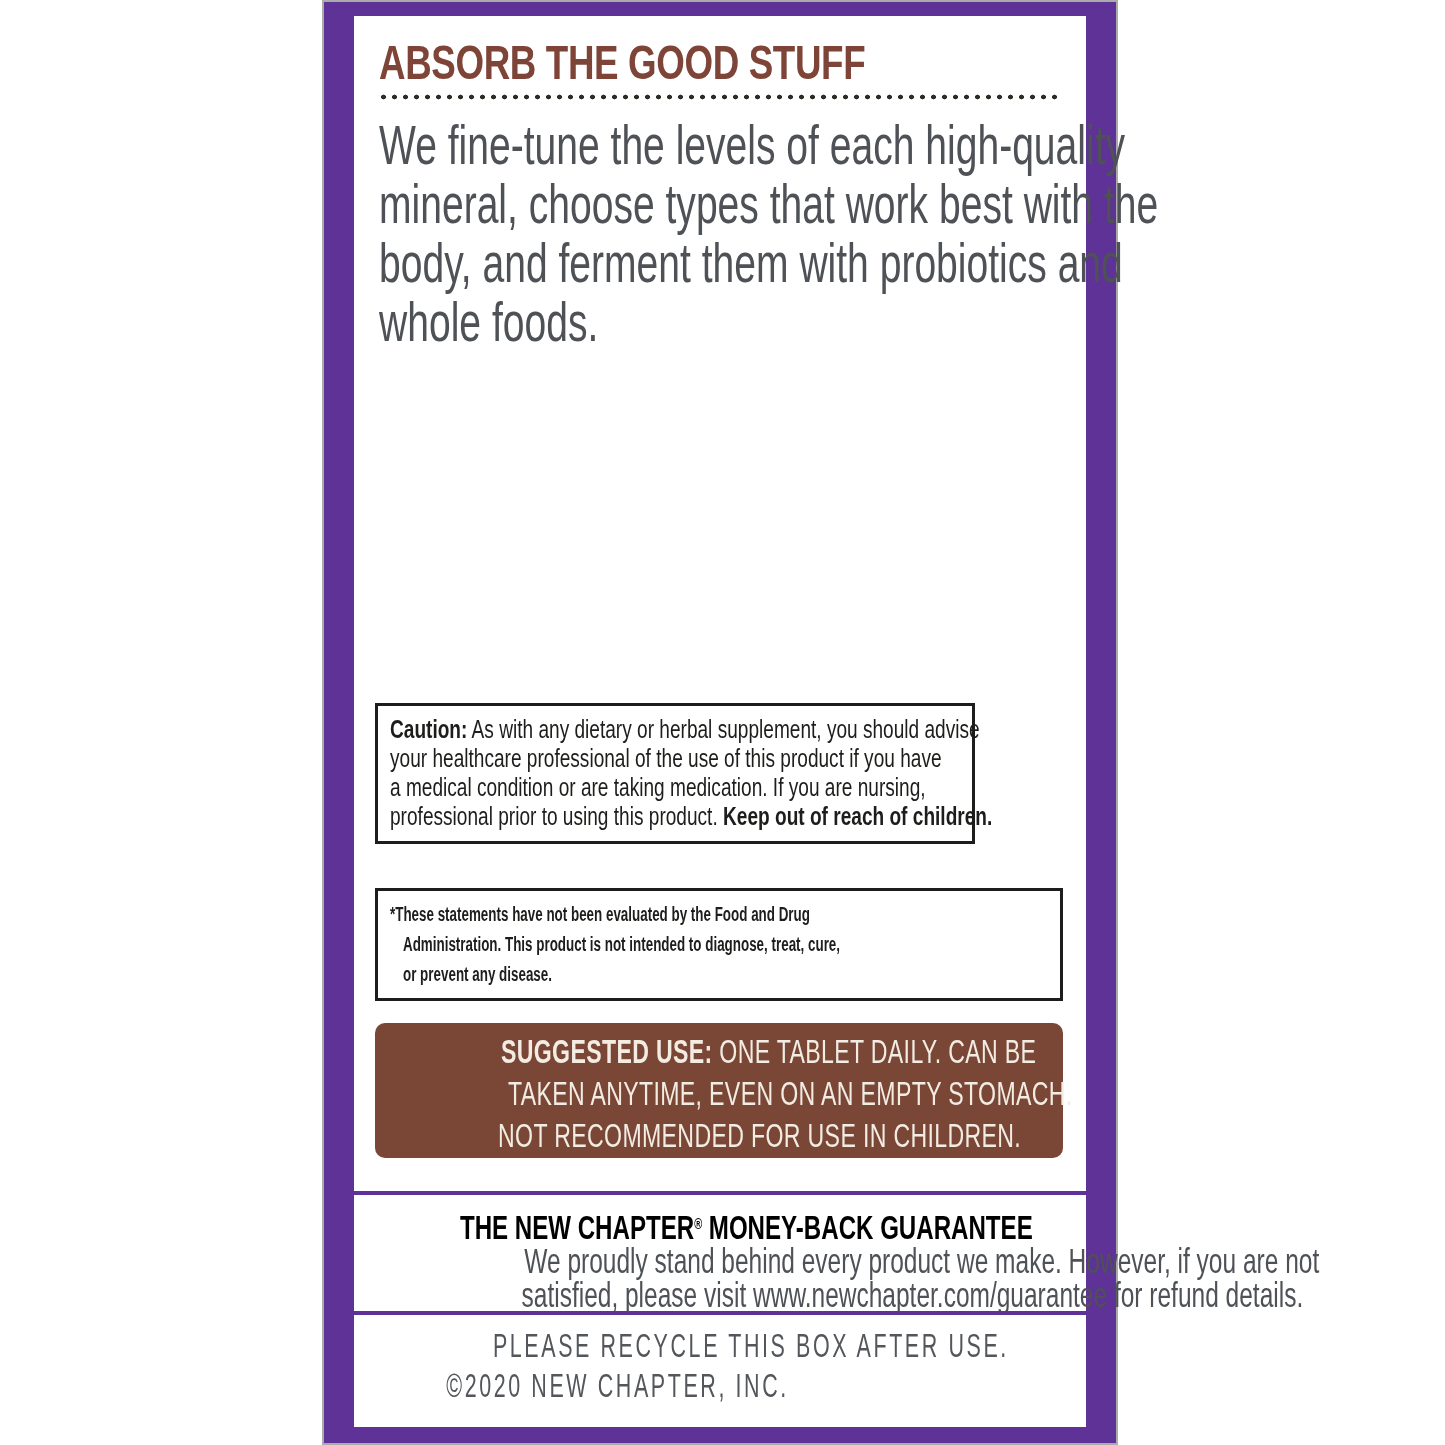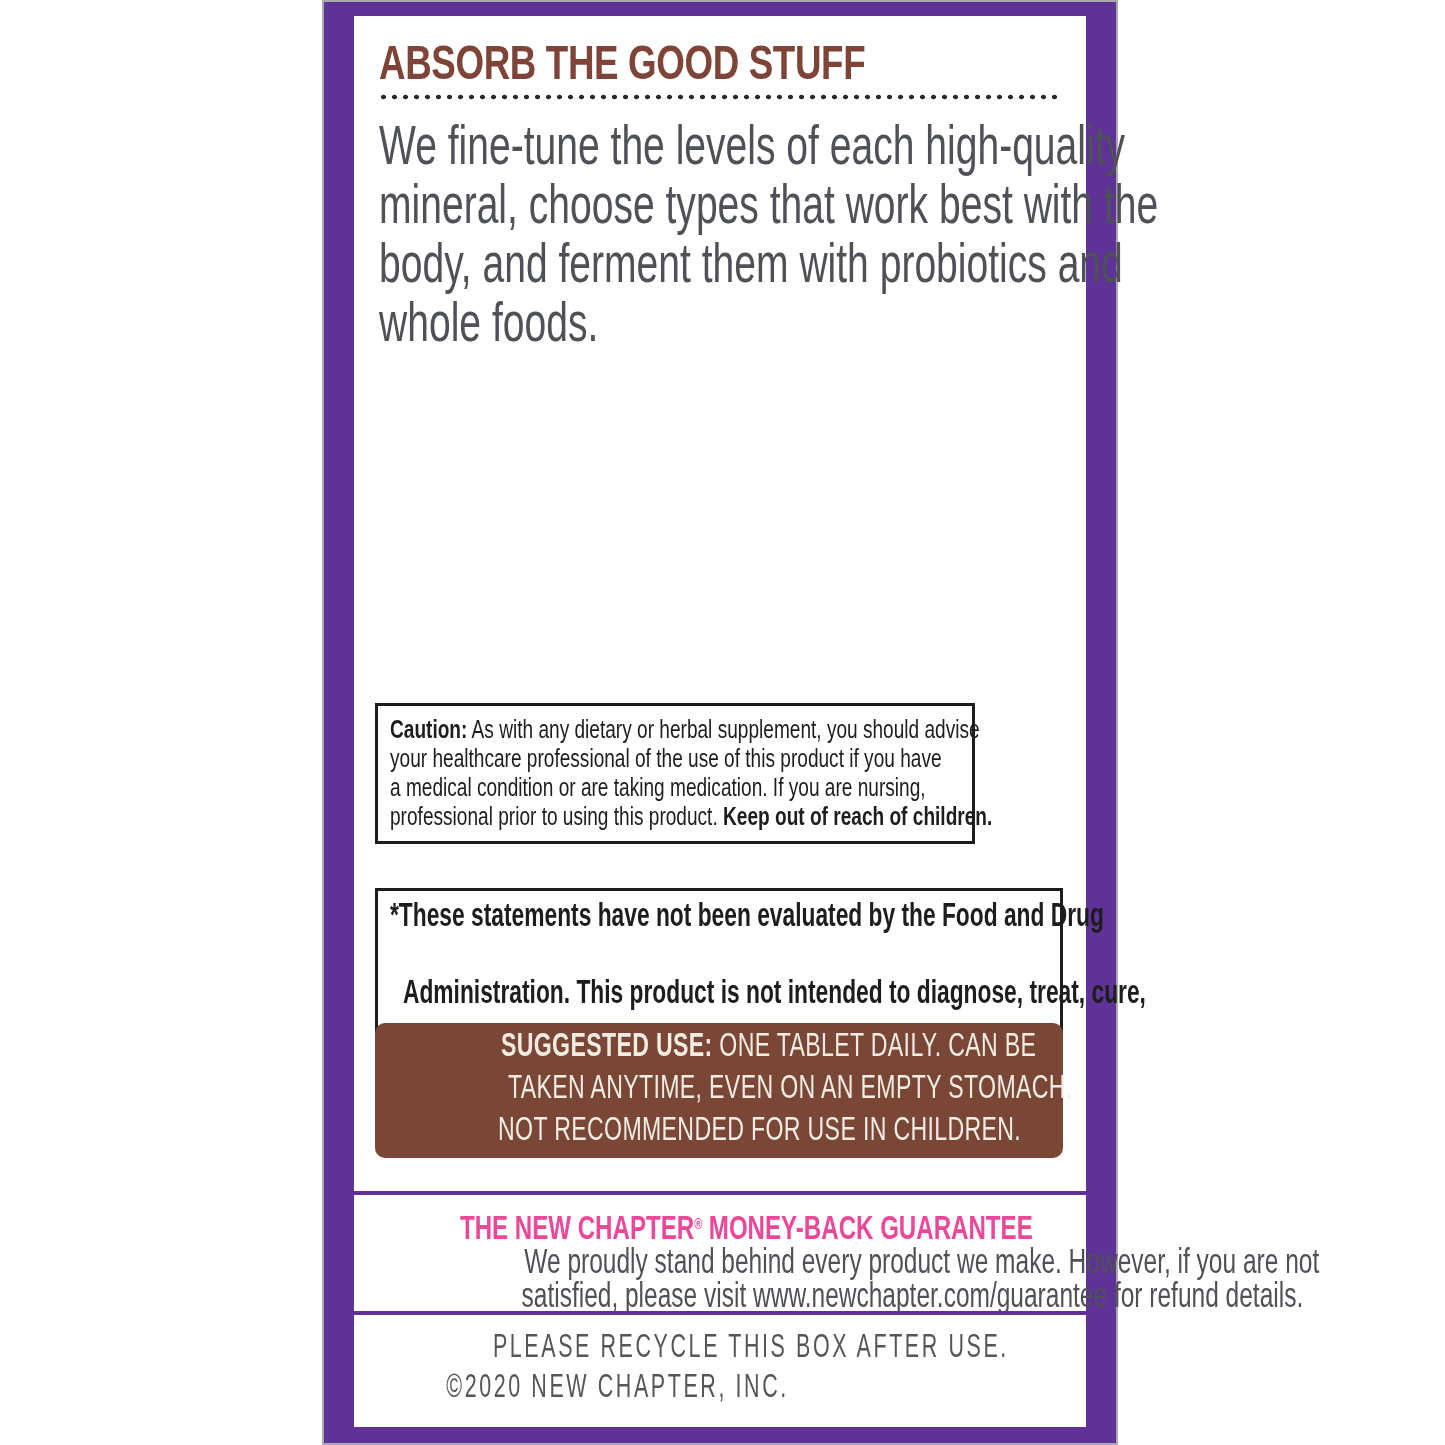--- a/index.html
+++ b/index.html
@@ -48,40 +48,40 @@
     color: #1d1d1b; font-size: 26.5px; line-height: 29px;
   }
   .caution-box .sc { transform: scaleX(0.72); }
   .b { font-weight: bold; }
 
   
   .fda-box {
     position: absolute; top: 872px; left: 21px; width: 688px;
     border: 3px solid #1d1d1b; box-sizing: border-box;
     padding: 8px 12px 9px 12px;
-    color: #1d1d1b; font-size: 34px; line-height: 30px; font-weight: bold;
+    color: #1d1d1b; font-size: 20px; line-height: 30px; font-weight: bold;
   }
   .fda-box .sc { transform: scaleX(0.67); }
-  .fda-box .ln + .ln { padding-left: 13px; margin-top: 47px; }
+  .fda-box .ln + .ln { padding-left: 13px; }
 
   
   .use-box {
     position: absolute; top: 1007px; left: 21px; width: 688px; height: 135px;
     background: #7a4737; border-radius: 10px;
     color: #f2ece3; text-align: center;
     font-size: 34px; line-height: 42px;
-    box-sizing: border-box;
+    padding-top: 7px; box-sizing: border-box;
   }
   .use-box .sc { transform: scaleX(0.68); letter-spacing: 0.5px; }
 
   
   .rule { position: absolute; left: 0; right: 0; height: 4px; background: #5e3296; }
   .rule-top { top: 1175px; }
   .rule-bottom { top: 1295px; }
-  .g-title { position: absolute; top: 1188px; left: 0; width: 100%; text-align: center; color: #ec4899; font-weight: bold; font-size: 33px; line-height: 40px; }
+  .g-title { position: absolute; top: 1188px; left: 0; width: 100%; text-align: center; color: #000000; font-weight: bold; font-size: 33px; line-height: 40px; }
   .g-title .sc { transform: scaleX(0.73); }
   .g-title .reg { font-size: 0.45em; vertical-align: 0.65em; }
   .g-body { position: absolute; top: 1228px; left: 0; width: 100%; text-align: center; color: #4e5156; font-size: 35px; line-height: 34px; }
   .g-body .sc { transform: scaleX(0.70); }
 
   
   .footer { position: absolute; top: 1310px; left: 0; width: 100%; text-align: left; color: #53565a; font-size: 33px; line-height: 40px; }
   .footer .sc { transform: scaleX(0.65); letter-spacing: 4px; }
 </style>
 </head>

